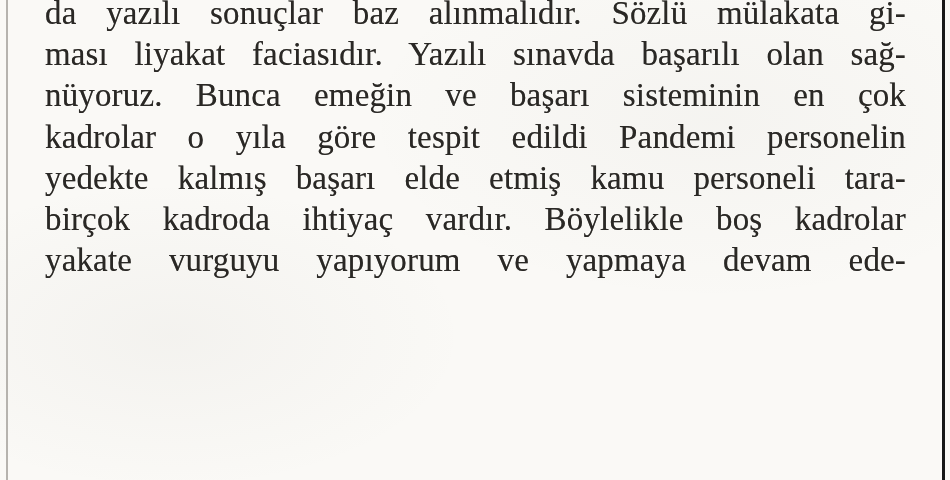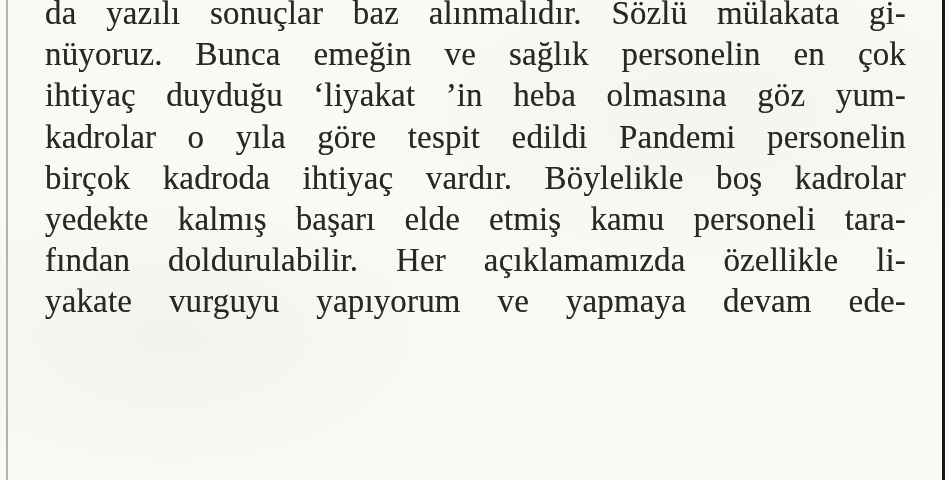--- a/index.html
+++ b/index.html
@@ -64,21 +64,20 @@
   }
 </style>
 </head>
 <body>
 
 <div class="page">
   <div class="rule-left"></div>
   <div class="rule-right"></div>
   <div class="text-block" id="text-block">
       <div class="line">da yazılı sonuçlar baz alınmalıdır. Sözlü mülakata gi-</div>
-      <div class="line">nüyoruz. Bunca emeğin ve sağlık personelin en çok</div>
-      <div class="line">ihtiyaç duyduğu ‘liyakat ’in heba olmasına göz yum-</div>
+      <div class="line">ması liyakat faciasıdır. Yazılı sınavda başarılı olan sağ-</div>
+      <div class="line">nüyoruz. Bunca emeğin ve başarı sisteminin en çok</div>
       <div class="line">kadrolar o yıla göre tespit edildi Pandemi personelin</div>
+      <div class="line">yedekte kalmış başarı elde etmiş kamu personeli tara-</div>
       <div class="line">birçok kadroda ihtiyaç vardır. Böylelikle boş kadrolar</div>
-      <div class="line">yedekte kalmış başarı elde etmiş kamu personeli tara-</div>
-      <div class="line">fından doldurulabilir. Her açıklamamızda özellikle li-</div>
       <div class="line">yakate vurguyu yapıyorum ve yapmaya devam ede-</div>
     </div>
 </div>
 
 </body></html>

